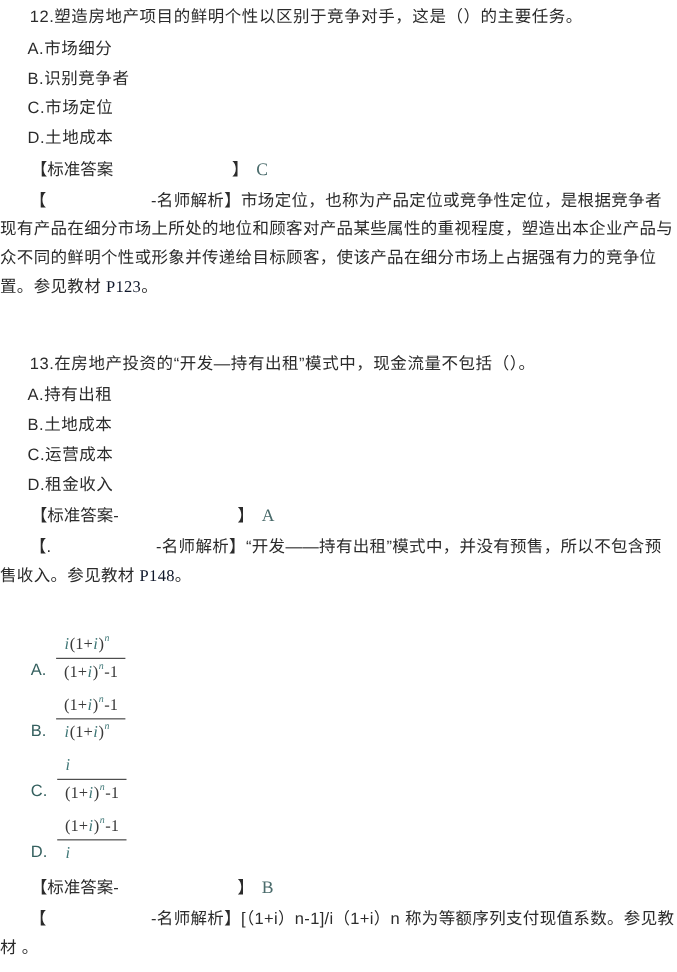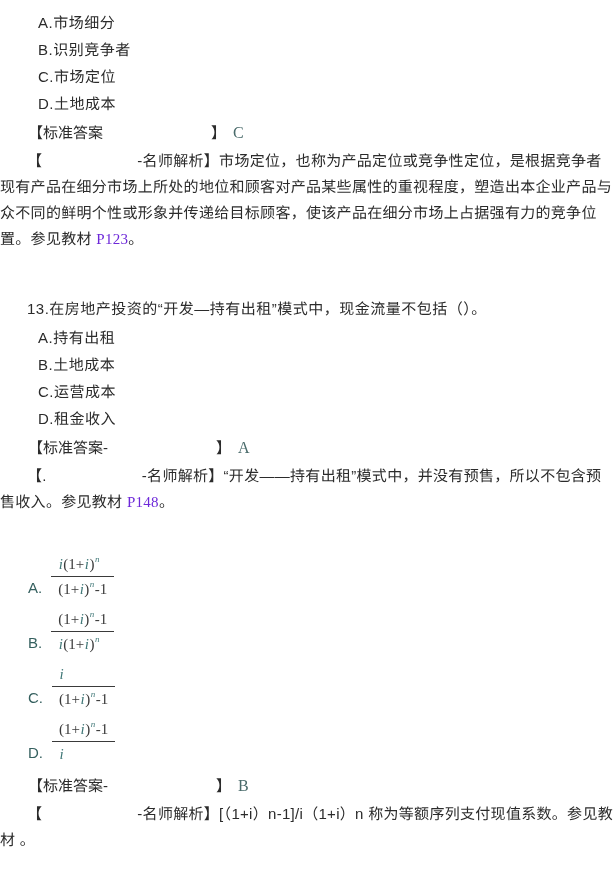--- a/index.html
+++ b/index.html
@@ -4,30 +4,30 @@
 <style>
   * { box-sizing: border-box; margin: 0; padding: 0; }
   html, body { background: #ffffff; }
   body { font-family: "Liberation Sans", "DejaVu Sans", sans-serif; }
   .page {
     width: 615px; height: 884px; background: #ffffff;
     color: #2b2b2b; font-size: 15px; overflow: hidden;
     position: relative; padding-top: 5px;
   }
   .q-line { text-indent: 27px; line-height: 22px; letter-spacing: 0.5px; }
-  .opt { padding-left: 38px; margin-top: 8px; line-height: 19px; letter-spacing: 0.5px; }
+  .opt { padding-left: 25px; margin-top: 8px; line-height: 19px; letter-spacing: 0.5px; }
   .answer-line { padding-left: 28px; margin-top: 9px; line-height: 22px; }
   .gap  { display: inline-block; width: 108px; }
   .gap2 { display: inline-block; width: 95px; }
   .ans-val {
     font-family: "Liberation Serif", "DejaVu Serif", serif;
     color: #4a6b6b; margin-left: 7px; font-size: 16px;
   }
   .analysis { text-indent: 27px; margin-top: 4px; line-height: 26px; letter-spacing: 0.3px; }
-  .page-ref { font-family: "Liberation Serif", "DejaVu Serif", serif; color: #6d28d9; }
+  .page-ref { font-family: "Liberation Serif", "DejaVu Serif", serif; color: #0f172a; }
   .sec-q13 { margin-top: 46px; }
   .sec-q14 { margin-top: 40px; }
   .formula-opt { display: flex; align-items: flex-end; padding-left: 28px; margin-top: 12px; }
   .formula-opt.first { margin-top: 10px; }
   .opt-letter { margin-right: 9px; line-height: 20px; color: #35605f; }
   .frac {
     display: inline-block; text-align: left;
     font-family: "Liberation Serif", "DejaVu Serif", serif;
     font-size: 15px; color: #3a3a3a;
   }
@@ -36,20 +36,21 @@
   .frac sup { font-size: 9px; line-height: 0; position: relative; top: -1px; }
   .frac i { font-style: italic; color: #3f7777; padding: 0 0.5px; }
   .answer-line.last { margin-top: 12px; }
 </style>
 </head>
 <body>
 
 <div class="page">
 
   <section>
+    <p class="q-line"><span>12.</span><span>塑造房地产项目的鲜明个性以区别于竞争对手，这是（）的主要任务。</span></p>
 
     <p class="opt"><span>A.</span><span>市场细分</span></p>
     <p class="opt"><span>B.</span><span>识别竞争者</span></p>
     <p class="opt"><span>C.</span><span>市场定位</span></p>
     <p class="opt"><span>D.</span><span>土地成本</span></p>
 
     <p class="answer-line"><span>【标准答案</span><span class="gap"></span><span>】</span><span class="ans-val">C</span></p>
 
     <p class="analysis"><span>【</span><span class="gap2"></span><span>-名师解析】</span><span>市场定位，也称为产品定位或竞争性定位，是根据竞争者现有产品在细分市场上所处的地位和顾客对产品某些属性的重视程度，塑造出本企业产品与众不同的鲜明个性或形象并传递给目标顾客，使该产品在细分市场上占据强有力的竞争位置。参见教材 </span><span class="page-ref">P123</span><span>。</span></p>
   </section>

